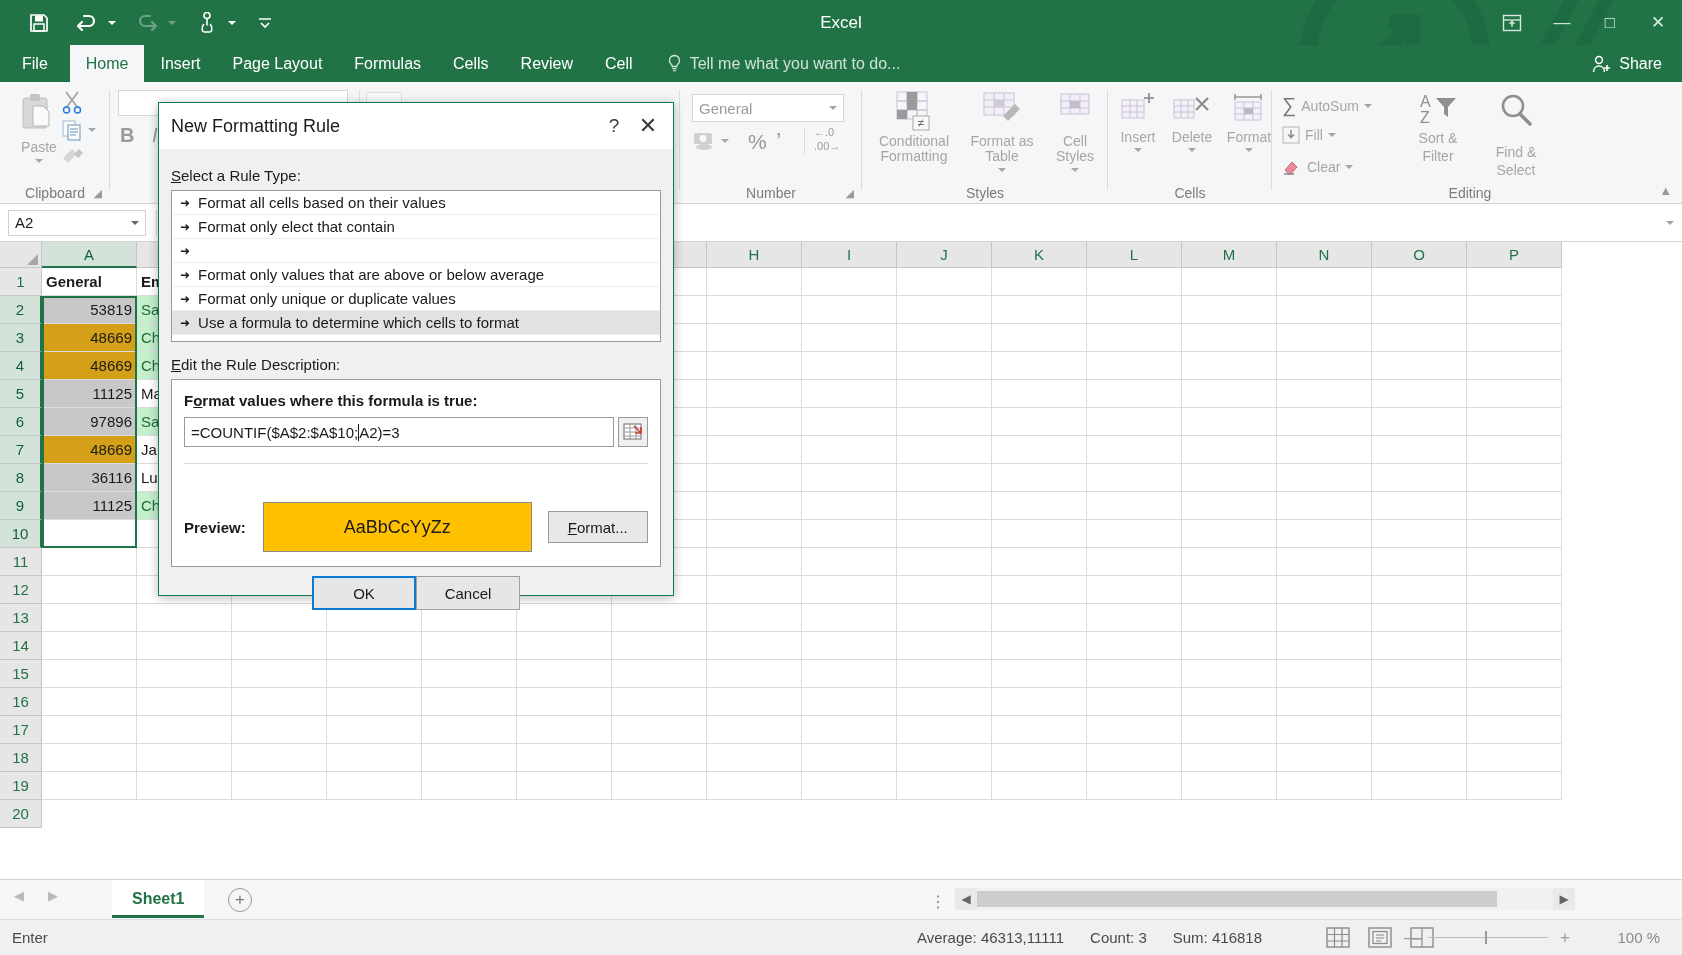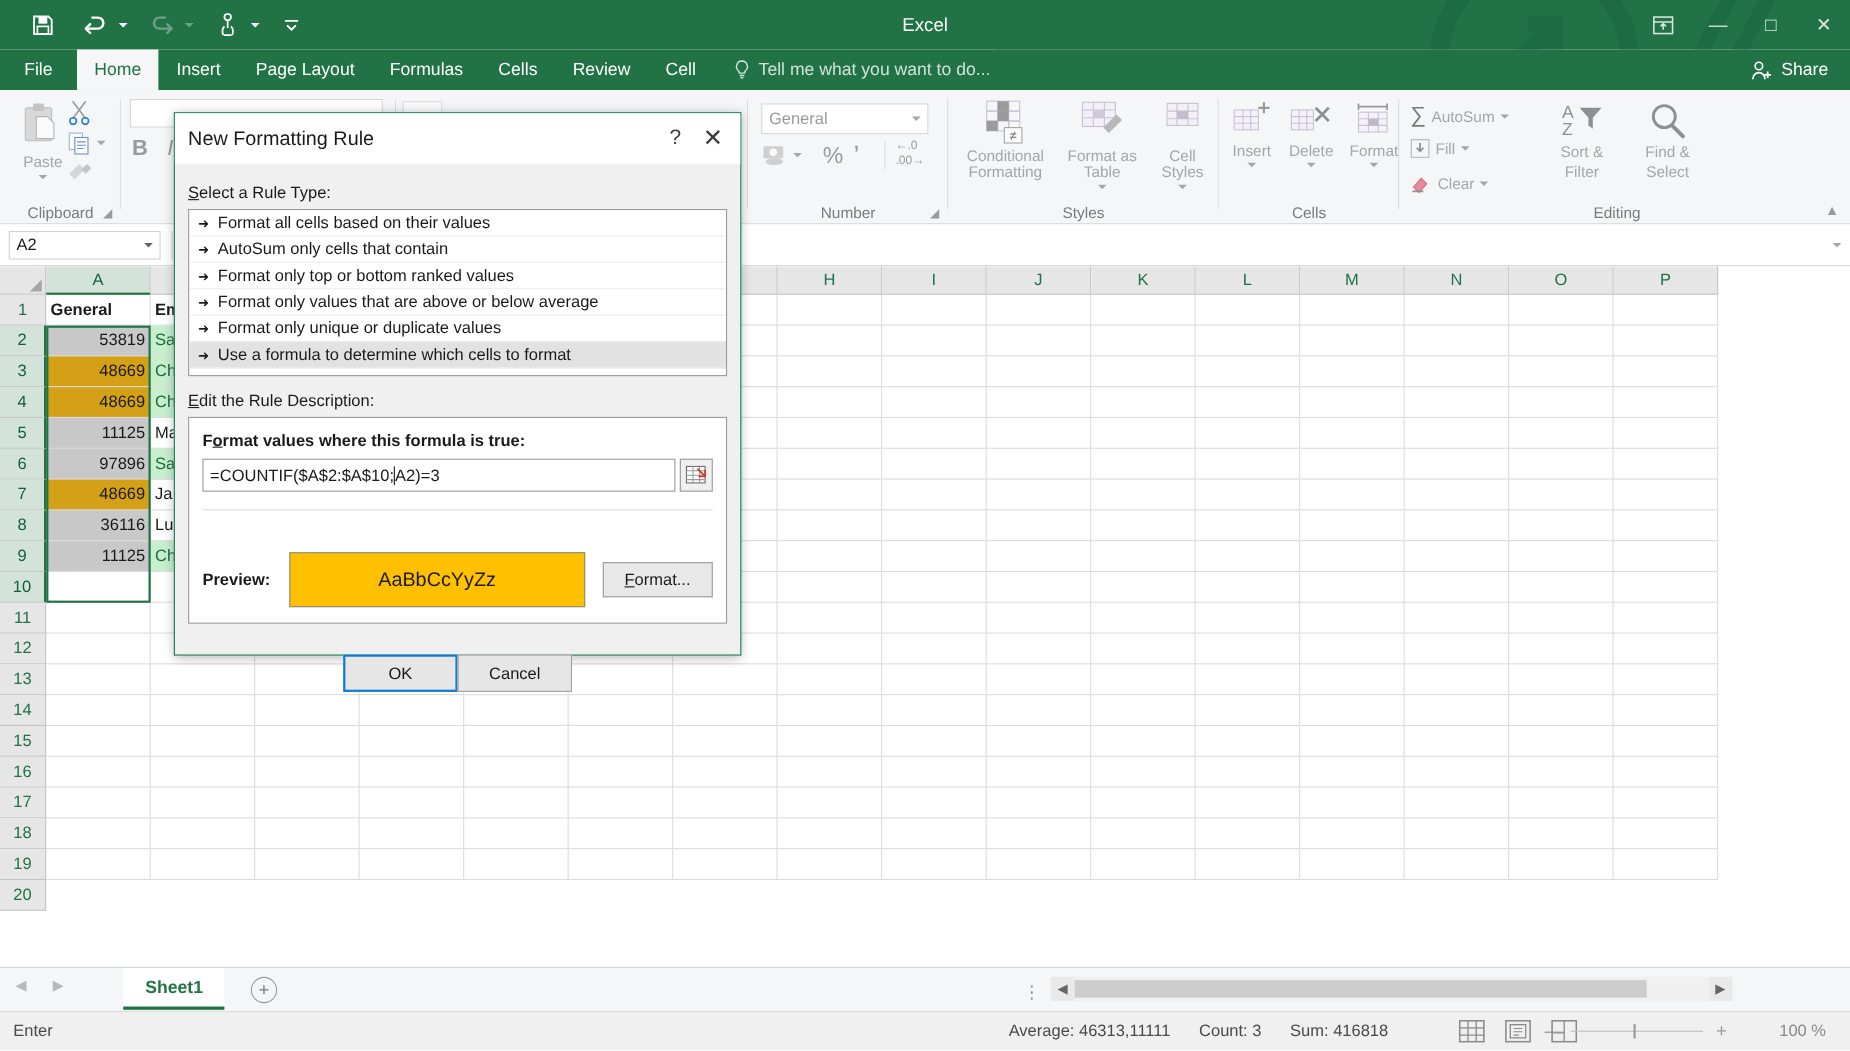--- a/index.html
+++ b/index.html
@@ -245,21 +245,21 @@
   .preview-swatch {
     width: 278px; height: 50px; border: 1px solid #8a8a8a;
     display: flex; align-items: center; justify-content: center;
     font-size: 18px; color: #1a1a1a;
   }
   .format-btn {
     margin-left: 16px; width: 104px; height: 32px; border: 1px solid #9a9a9a; background: #e8e8e8;
     font-size: 15px; color: #1a1a1a; display: flex; align-items: center; justify-content: center;
     cursor: pointer;
   }
-  .dlg-footer { display: flex; justify-content: center; margin-top: 28px; }
+  .dlg-footer { display: flex; justify-content: center; margin-top: 9px; }
   .dlg-btn {
     width: 104px; height: 34px; border: 1px solid #a0a0a0; background: #e6e6e6;
     font-size: 15px; color: #1a1a1a; display: flex; align-items: center; justify-content: center;
     cursor: pointer;
   }
   .dlg-btn.primary { border: 2px solid #0b7ad4; }
 </style>
 </head>
 <body>
 
@@ -545,21 +545,21 @@
           <text x="10" y="31" font-size="16" fill="#8f8f8f" font-family="Liberation Sans">Z</text>
           <path d="M26 6 h20 l-8 9 v10 l-4 -3 v-7z" fill="#8f8f8f"></path>
         </svg>
         <span style="margin-top:2px; line-height:1.25;">Sort &amp; Filter</span>
       </div>
       <div class="big-btn" style="left:208px; top:10px; width:72px;">
         <svg class="ico" width="48" height="36" viewBox="0 0 48 36">
           <circle cx="21" cy="14" r="10" fill="none" stroke="#8f8f8f" stroke-width="2.6"></circle>
           <path d="M28 22 L38 32" stroke="#8f8f8f" stroke-width="3.4" stroke-linecap="round"></path>
         </svg>
-        <span style="margin-top:2px; line-height:1.25;">Find &amp; Select</span>
+        <span style="margin-top:16px; line-height:1.25;">Find &amp; Select</span>
       </div>
       <div class="rgroup-label">Editing</div>
     </div>
 
     <div class="ribbon-collapse">▲</div>
   </div>
 
   <div class="formula-bar">
     <div class="name-box">
       <span>A2</span>
@@ -1022,25 +1022,24 @@
       <div class="sec-label">
         <u>S</u><span>elect a Rule Type:</span>
       </div>
       <div class="rule-list" id="rule-list">
           <div class="rule-item">
             <span class="bullet-arrow" style="font-size: 12px;">➜</span>
             <span>Format all cells based on their values</span>
           </div>
           <div class="rule-item">
             <span class="bullet-arrow" style="font-size: 12px;">➜</span>
-            <span>AutoSum only cells that contain</span>
+            <span>Format only elect that contain</span>
           </div>
           <div class="rule-item">
             <span class="bullet-arrow" style="font-size: 12px;">➜</span>
-            <span>Format only top or bottom ranked values</span>
           </div>
           <div class="rule-item">
             <span class="bullet-arrow" style="font-size: 12px;">➜</span>
             <span>Format only values that are above or below average</span>
           </div>
           <div class="rule-item">
             <span class="bullet-arrow" style="font-size: 12px;">➜</span>
             <span>Format only unique or duplicate values</span>
           </div>
           <div class="rule-item selected">

